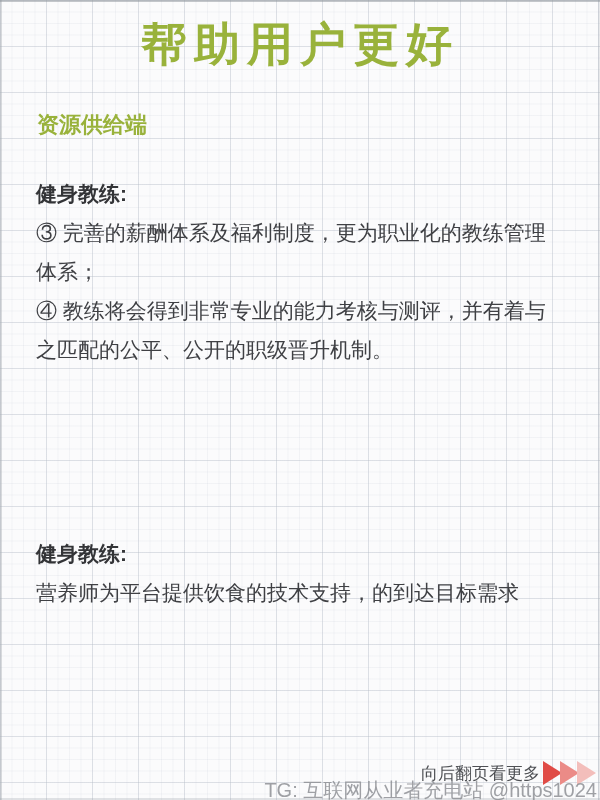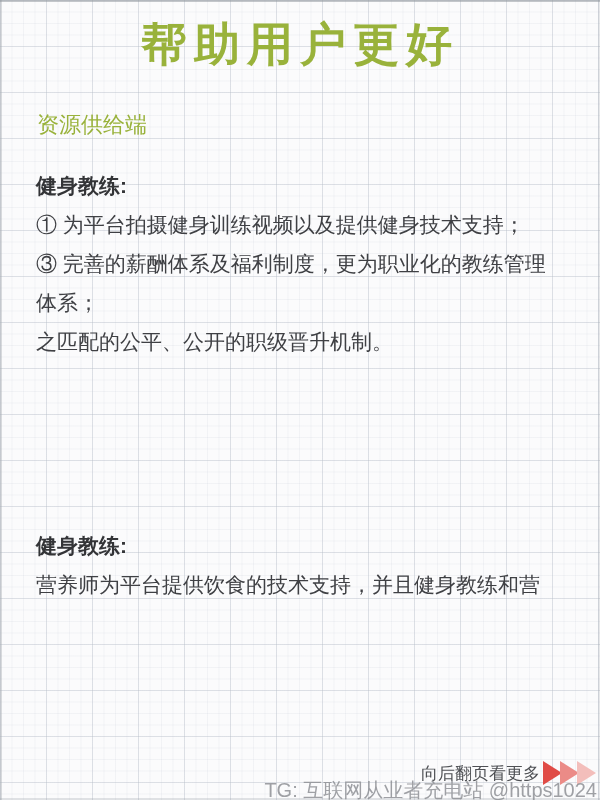--- a/index.html
+++ b/index.html
@@ -30,25 +30,25 @@
     line-height: 54px;
     font-weight: 700;
     letter-spacing: 7px;
     color: var(--accent-green, #99b23b);
   }
   .section-label {
     position: absolute;
     top: 112px; left: 37px;
     font-size: 22px;
     line-height: 26px;
-    font-weight: 400;
+    font-weight: 700;
     color: var(--accent-green, #99b23b);
     text-align: center;
   }
-  .block { position: absolute; left: 36px; right: 24px; }
+  .block { position: absolute; left: 36px; right: 24px; margin-top: 8px; }
   .block-1 { top: 166px; }
   .block-2 { top: 526px; }
   .block-heading {
     font-size: 21px;
     line-height: 39px;
     font-weight: 700;
     color: var(--heading-text, #333437);
   }
   .line {
     font-size: 21px;
@@ -96,29 +96,29 @@
 <body>
 
 <div class="page">
 
   <div class="title">帮助用户更好</div>
 
   <div class="section-label">资源供给端</div>
 
   <div class="block block-1">
     <div class="block-heading">健身教练:</div>
-    <div class="line">① 为平台拍摄健身训练视频以及提供健身技术支持；</div>
     <div class="line">③ 完善的薪酬体系及福利制度，更为职业化的教练管理</div>
     <div class="line">体系；</div>
+    <div class="line">④ 教练将会得到非常专业的能力考核与测评，并有着与</div>
     <div class="line">之匹配的公平、公开的职级晋升机制。</div>
   </div>
 
   <div class="block block-2">
     <div class="block-heading">健身教练:</div>
-    <div class="line">营养师为平台提供饮食的技术支持，并且健身教练和营</div>
+    <div class="line">营养师为平台提供饮食的技术支持，的到达目标需求</div>
   </div>
 
   <div class="footer-more">
     <span class="more-label">向后翻页看更多</span>
     <span class="arrow arrow-1"></span>
     <span class="arrow arrow-2"></span>
     <span class="arrow arrow-3"></span>
   </div>
 
   <div class="watermark"><span class="wm-prefix">TG: </span><span class="wm-name">互联网从业者充电站</span><span class="wm-suffix"> @https1024</span></div>

